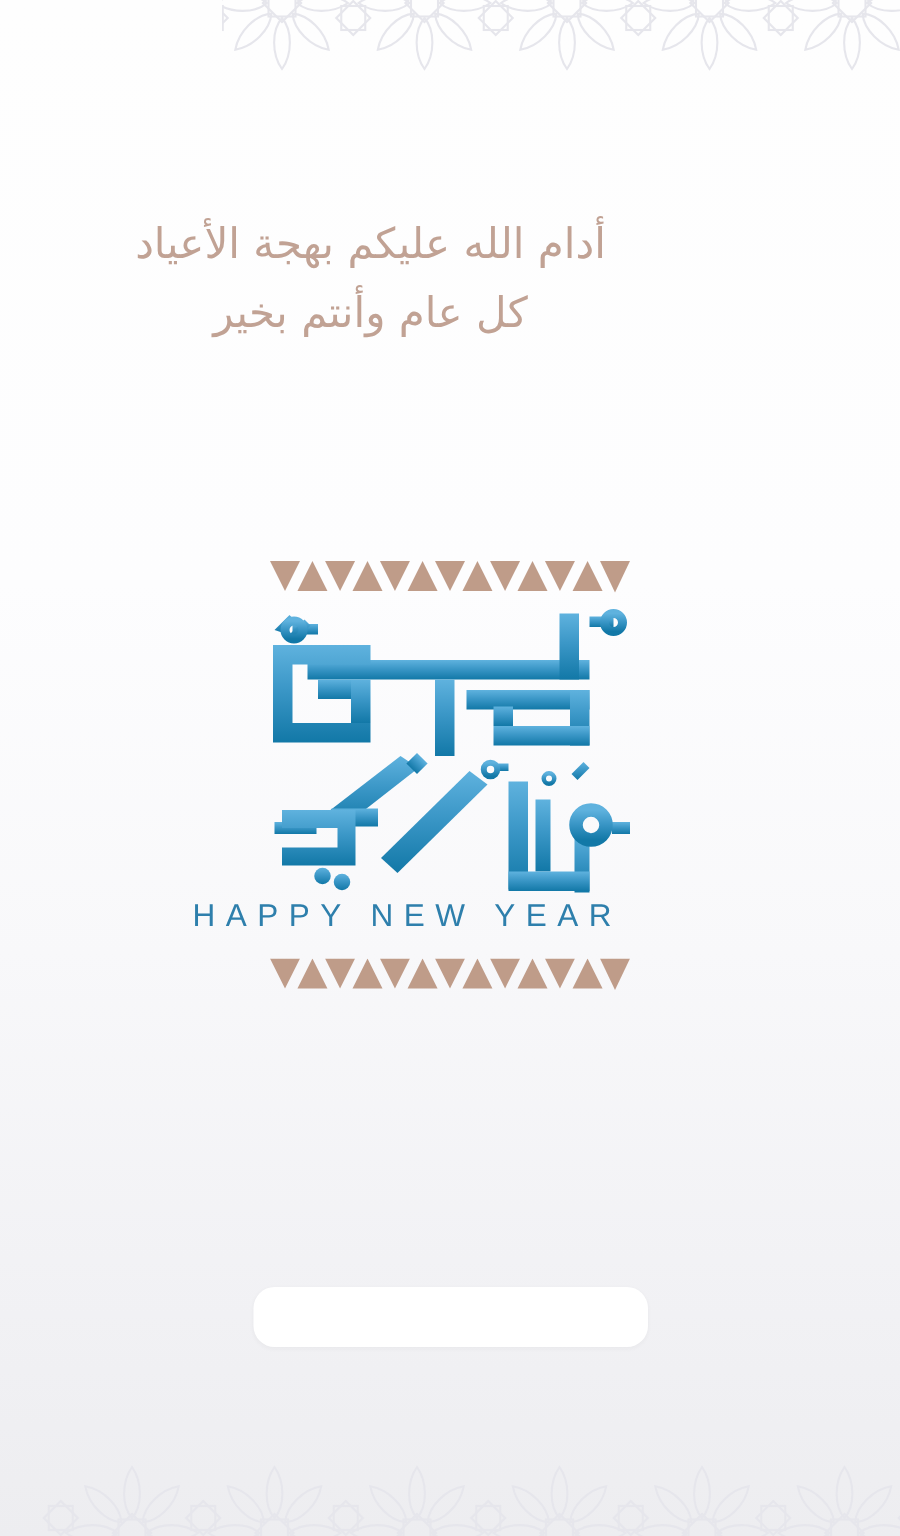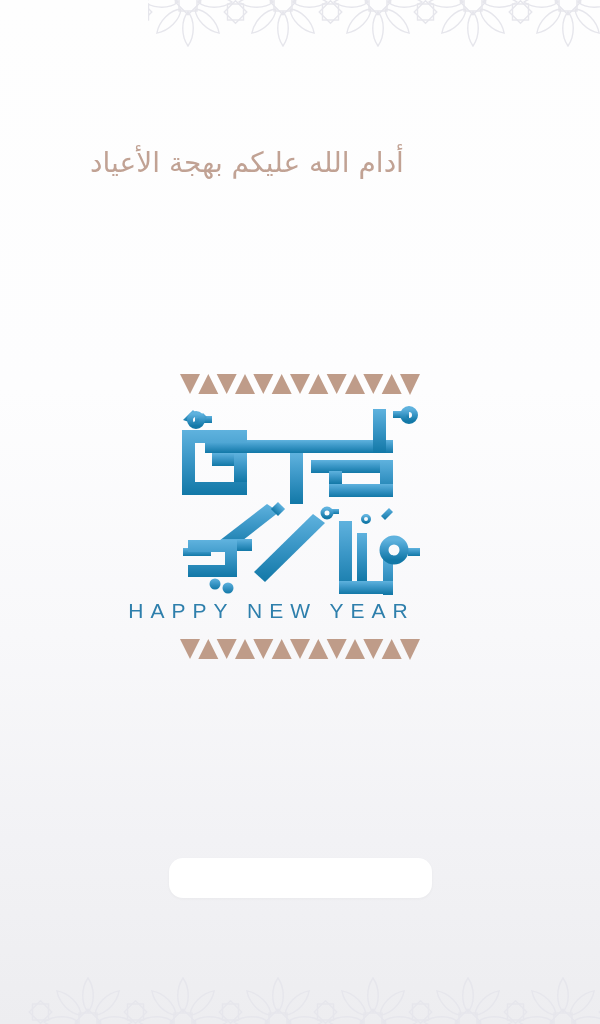--- a/index.html
+++ b/index.html
@@ -107,20 +107,21 @@
 </svg>
 
 <div class="pattern-band pattern-top">
   <svg width="452" height="60" viewBox="0 0 452 60">
       <use href="#bandrow"></use>
     </svg>
 </div>
 
 <div class="greeting">
   <div>أدام الله عليكم بهجة الأعياد</div>
+  <div>كل عام وأنتم بخير</div>
 </div>
 
 <div class="tri-row tri-top">
   <svg width="240" height="22" viewBox="0 0 240 22">
       <use href="#tris"></use>
     </svg>
 </div>
 
 <svg class="logo-art" viewBox="0 0 240 196" role="img" aria-label="كل عام وأنتم بخير">
   <g fill="url(#lg)">

